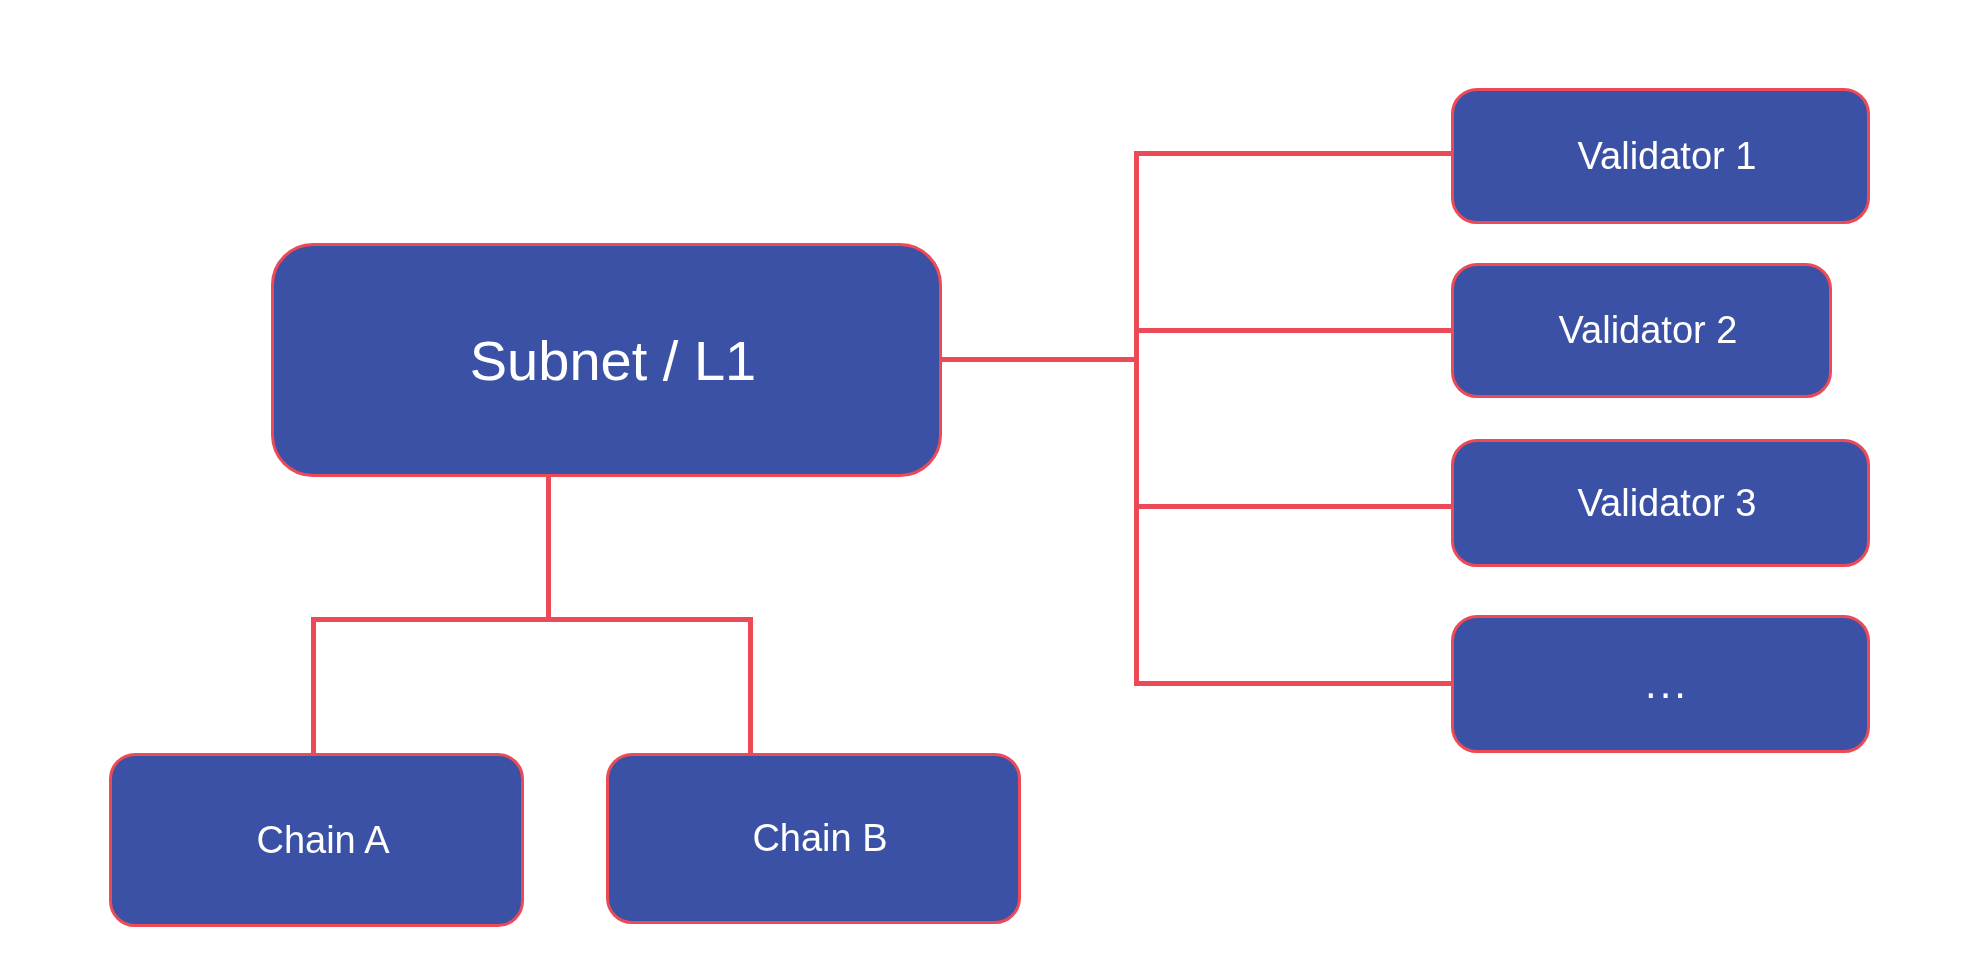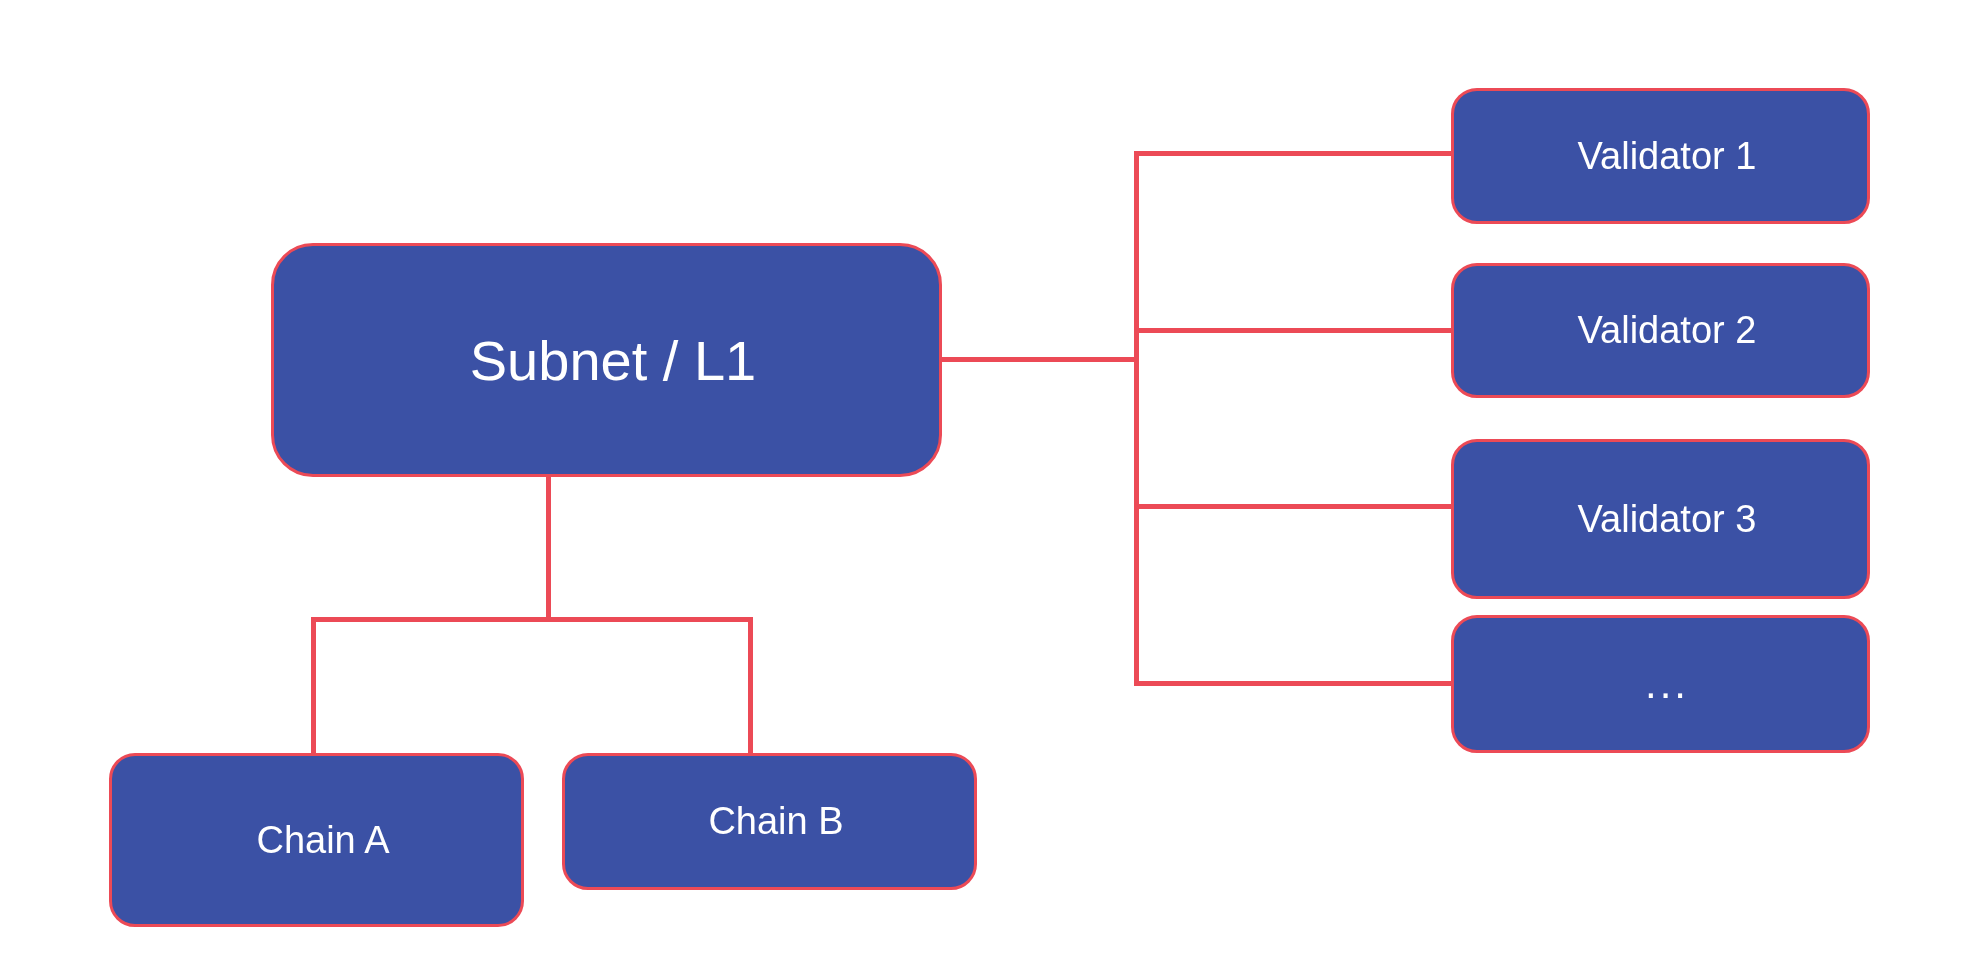--- a/index.html
+++ b/index.html
@@ -33,24 +33,24 @@
     justify-content:center;
     text-align:center;
     padding-left:13px;
   }
   .node--lg{ border-radius:42px; font-size:56px; }
   .node--sm{ border-radius:26px; font-size:38px; }
 
   
   .node--subnet { left:271px;  top:243px; width:671px; height:234px; }
   .node--chain-a{ left:109px;  top:753px; width:415px; height:174px; }
-  .node--chain-b{ left:562px;  top:753px; width:415px; height:137px;text-align:right; }
+  .node--chain-b{ left:606px;  top:753px; width:415px; height:171px;text-align:right; }
   .node--v1     { left:1451px; top:88px;  width:419px; height:136px; }
-  .node--v2     { left:1451px; top:263px; width:419px; height:135px; }
-  .node--v3     { left:1451px; top:439px; width:419px; height:160px; }
+  .node--v2     { left:1451px; top:263px; width:381px; height:135px; }
+  .node--v3     { left:1451px; top:439px; width:419px; height:128px; }
   .node--vmore  { left:1451px; top:615px; width:419px; height:138px; font-size:42px; letter-spacing:3px; }
 
   
   .line--main { left:826px;  top:357px; width:312px; height:5px; }   
   .line--trunk{ left:1134px; top:151px; width:5px;   height:535px; } 
   .line--b1   { left:1136px; top:151px; width:317px; height:5px; }
   .line--b2   { left:1136px; top:328px; width:317px; height:5px; }
   .line--b3   { left:1136px; top:504px; width:317px; height:5px; }
   .line--b4   { left:1136px; top:681px; width:317px; height:5px; }
   .line--stub { left:546px;  top:475px; width:5px;   height:147px; } 

